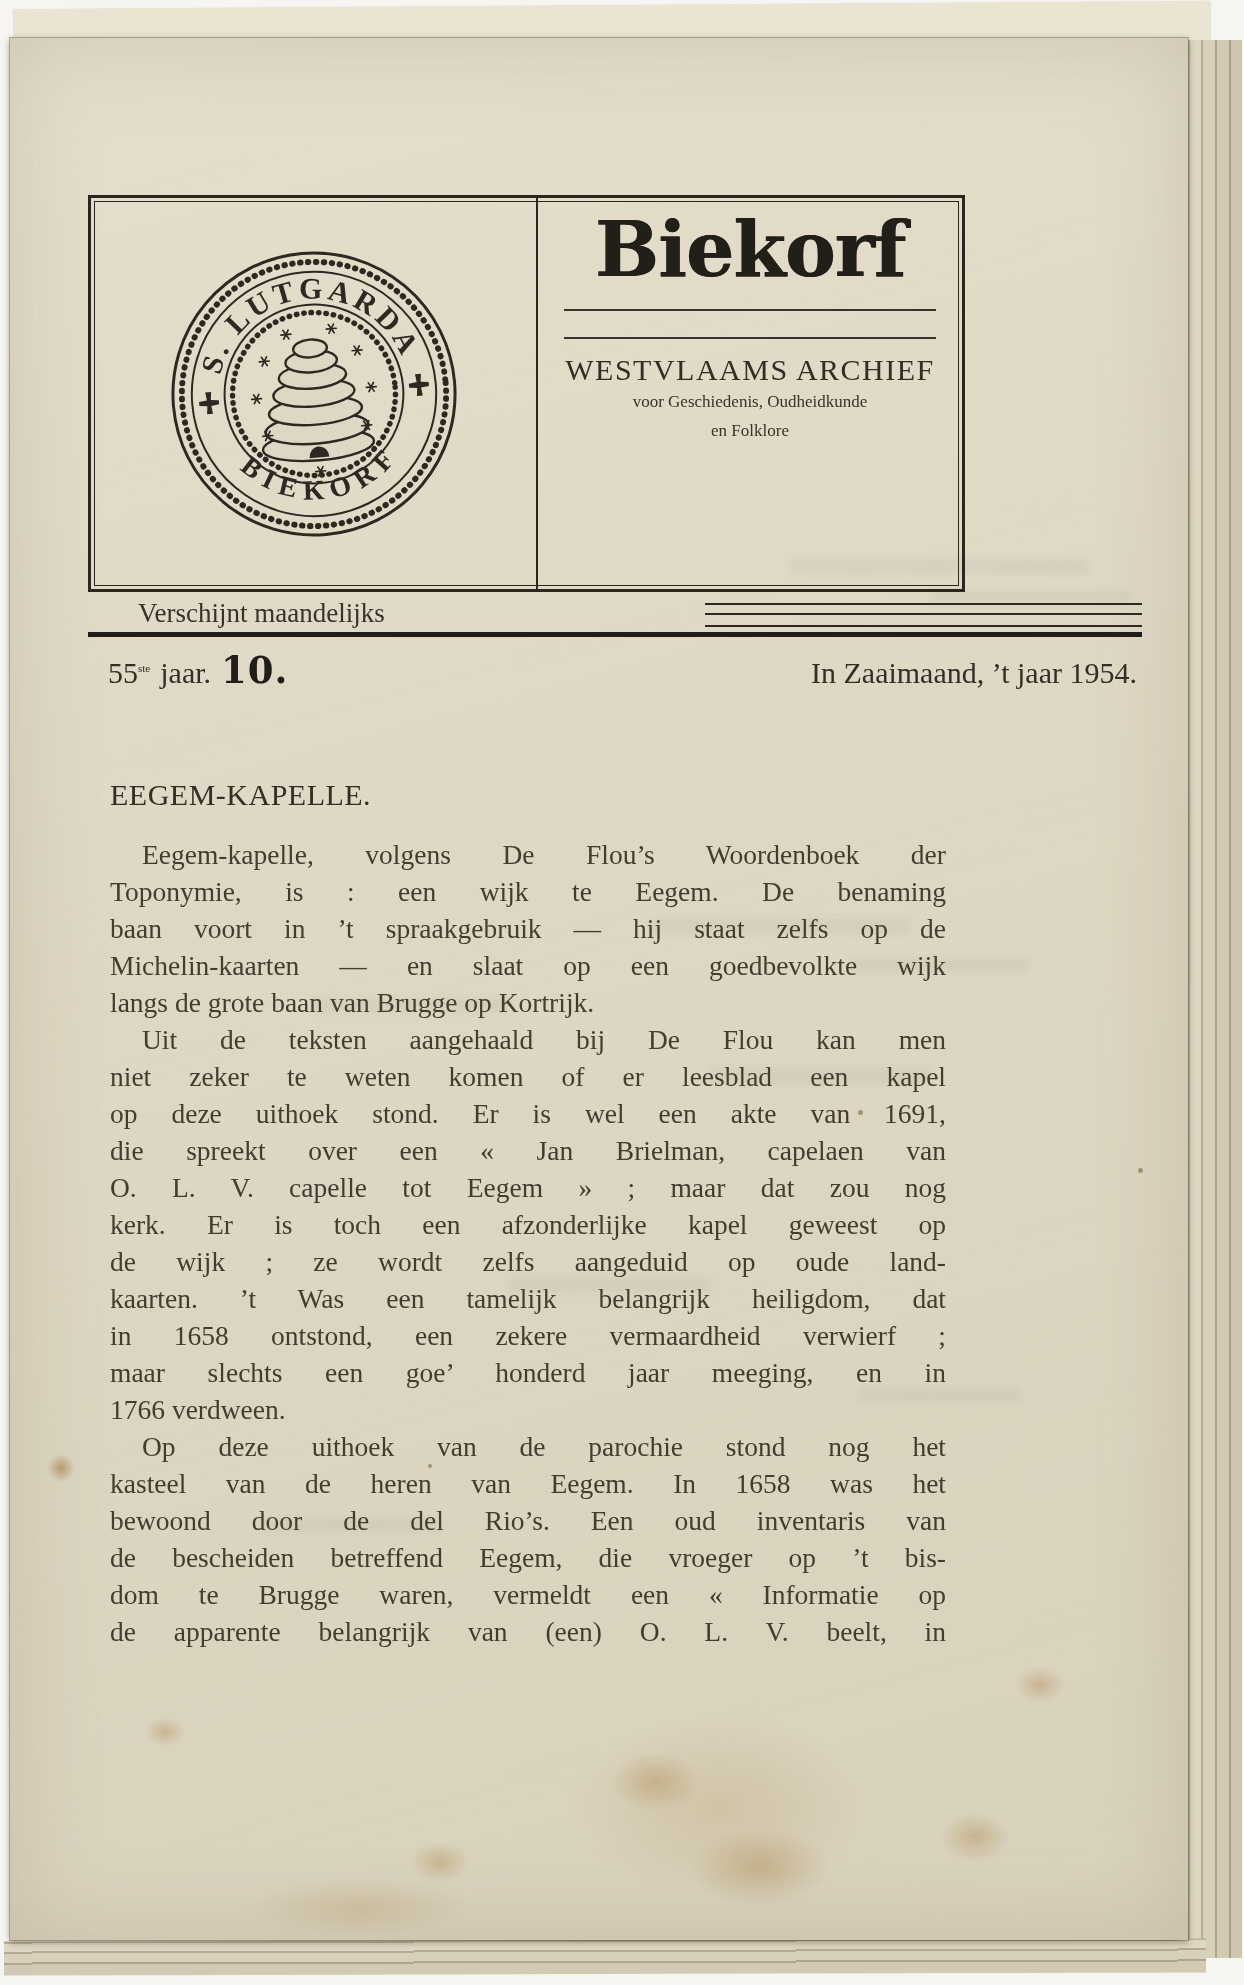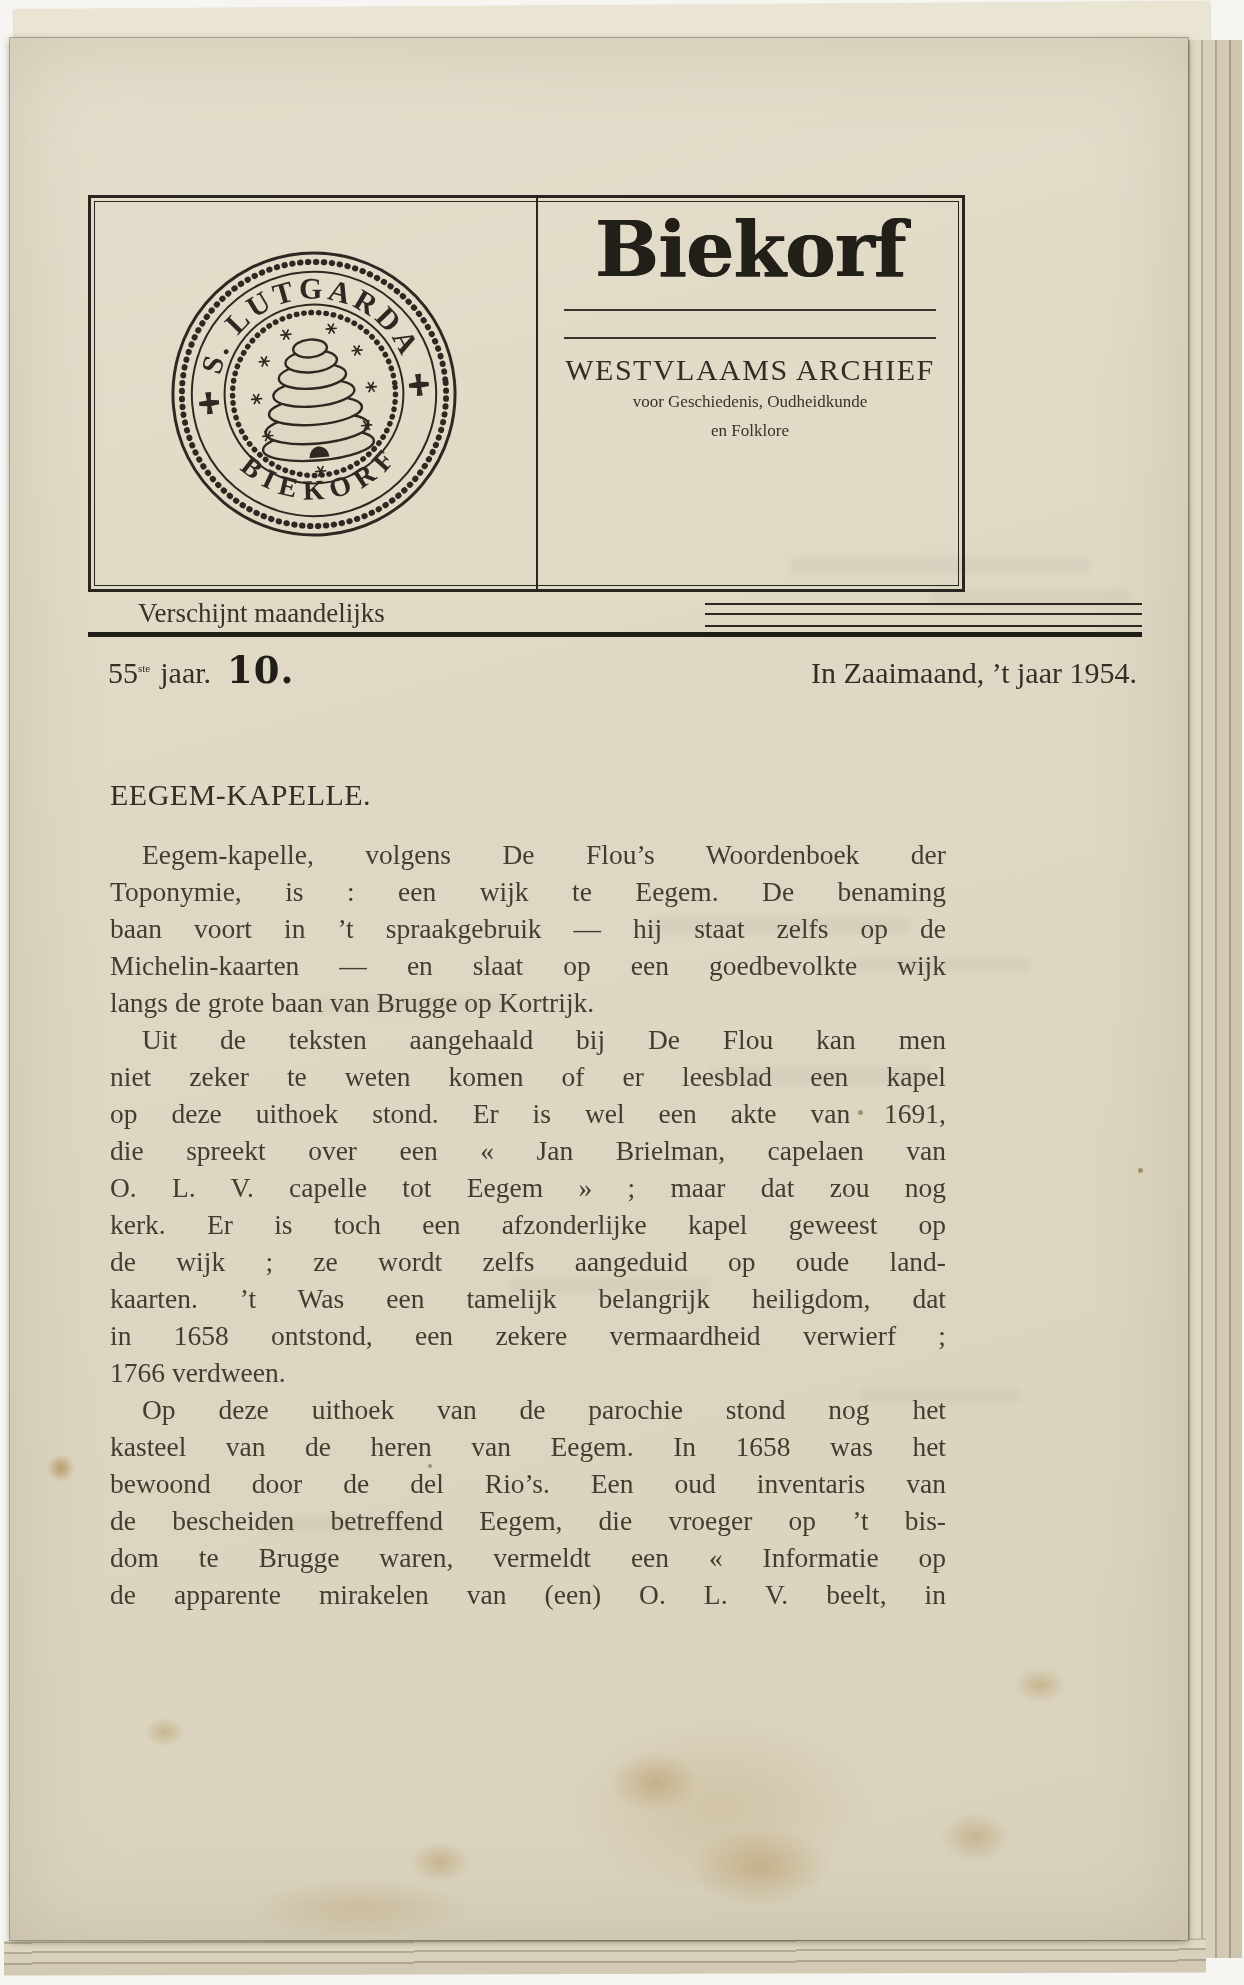--- a/index.html
+++ b/index.html
@@ -47,21 +47,21 @@
     border-top:2px solid #2c2822;border-bottom:2px solid #2c2822;}
   .triple-lines::after{content:"";position:absolute;left:0;right:0;top:8px;height:2px;background:#2c2822;}
 
   .heavy-rule{position:absolute;left:78px;top:594px;width:1054px;height:0;border-top:5px solid #211d18;}
 
   
   .issue-row{position:absolute;left:98px;top:610px;right:51px;display:flex;
     justify-content:space-between;align-items:baseline;font-size:30px;color:#332e26;}
   .vol-sup{font-size:11px;}
   .vol-label{margin-left:10px;}
-  .issue-no{margin-left:16px;font-family:"DejaVu Serif",serif;font-weight:bold;font-size:37px;
+  .issue-no{margin-left:10px;font-family:"DejaVu Serif",serif;font-weight:bold;font-size:37px;
     letter-spacing:1px;color:#211d18;}
 
   
   .article-title{position:absolute;left:100px;top:740px;width:836px;text-align:left;
     font-size:30px;letter-spacing:0.5px;color:#332f27;}
   .body-text{position:absolute;left:100px;top:798px;width:836px;font-size:27.5px;
     line-height:37px;color:#433d31;}
   .line{text-align:justify;text-align-last:justify;}
   .line.flush{text-align-last:left;}
   .para .line.first{text-indent:32px;}
@@ -169,29 +169,30 @@
       <div class="para">
           <div class="line first">Uit de teksten aangehaald bij De Flou kan men</div>
           <div class="line">niet zeker te weten komen of er leesblad een kapel</div>
           <div class="line">op deze uithoek stond. Er is wel een akte van 1691,</div>
           <div class="line">die spreekt over een « Jan Brielman, capelaen van</div>
           <div class="line">O. L. V. capelle tot Eegem » ; maar dat zou nog</div>
           <div class="line">kerk. Er is toch een afzonderlijke kapel geweest op</div>
           <div class="line">de wijk ; ze wordt zelfs aangeduid op oude land-</div>
           <div class="line">kaarten. ’t Was een tamelijk belangrijk heiligdom, dat</div>
           <div class="line">in 1658 ontstond, een zekere vermaardheid verwierf ;</div>
+          <div class="line">maar slechts een goe’ honderd jaar meeging, en in</div>
           <div class="line flush">1766 verdween.</div>
         </div>
       <div class="para">
           <div class="line first">Op deze uithoek van de parochie stond nog het</div>
           <div class="line">kasteel van de heren van Eegem. In 1658 was het</div>
           <div class="line">bewoond door de del Rio’s. Een oud inventaris van</div>
           <div class="line">de bescheiden betreffend Eegem, die vroeger op ’t bis-</div>
           <div class="line">dom te Brugge waren, vermeldt een « Informatie op</div>
-          <div class="line">de apparente mirakelen van (een) O. L. V. beelt, in</div>
+          <div class="line">de apparente belangrijk van (een) O. L. V. beelt, in</div>
         </div>
     </div>
 
     <div class="stain" style="left:560px;top:1680px;width:300px;height:180px;opacity:.5;"></div>
     <div class="stain" style="left:600px;top:1714px;width:90px;height:60px;"></div>
     <div class="stain" style="left:680px;top:1789px;width:140px;height:80px;"></div>
     <div class="stain" style="left:400px;top:1804px;width:60px;height:40px;"></div>
     <div class="stain" style="left:930px;top:1774px;width:70px;height:50px;"></div>
     <div class="stain" style="left:135px;top:1679px;width:40px;height:30px;"></div>
     <div class="stain" style="left:1005px;top:1629px;width:50px;height:36px;"></div>

